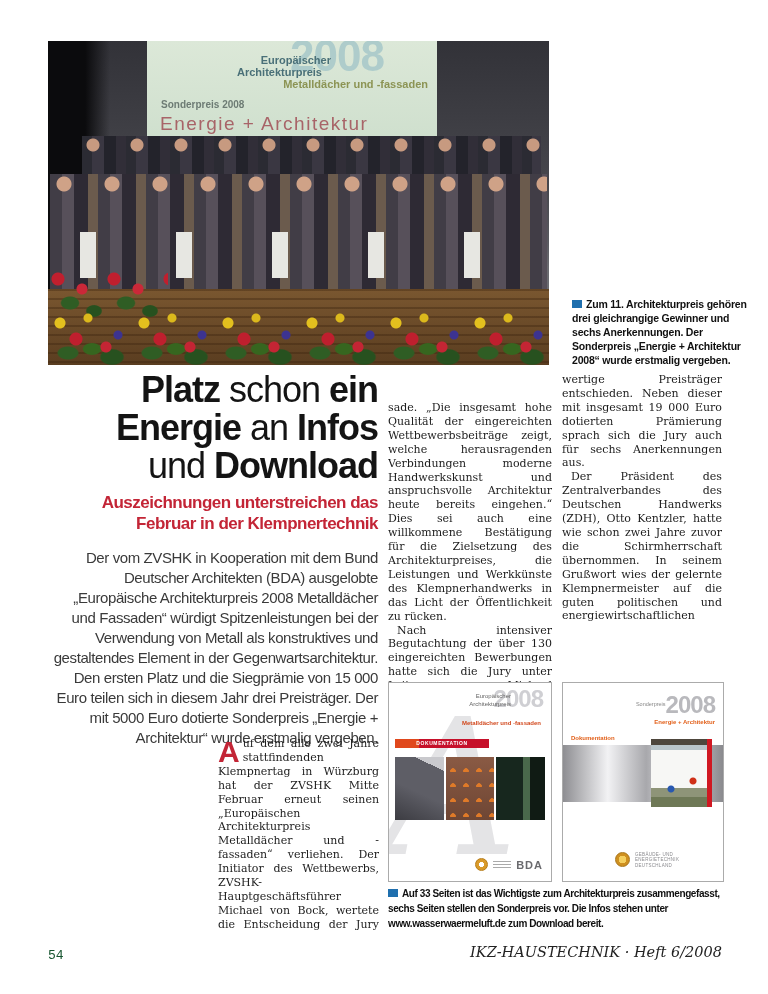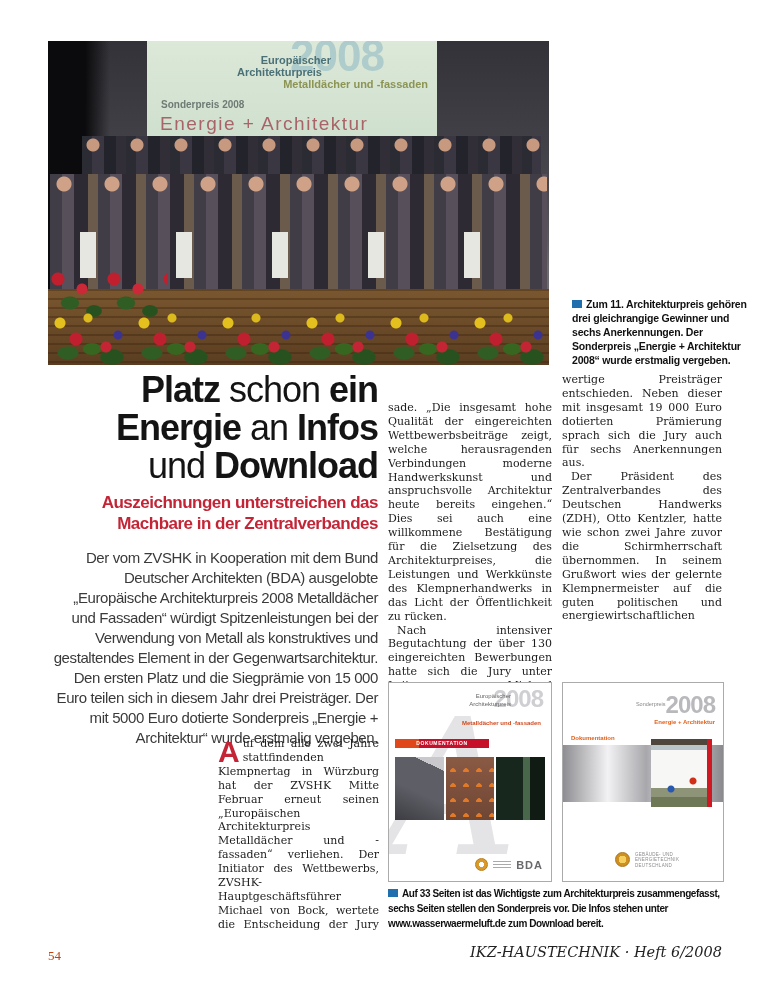--- a/index.html
+++ b/index.html
@@ -127,22 +127,22 @@
               radial-gradient(circle at 42px 42px,#d03018 3px,rgba(0,0,0,0) 4px),
               radial-gradient(circle at 20px 50px,#2858b0 3px,rgba(0,0,0,0) 4px),
               linear-gradient(180deg,#4e463c 0 9%,#b9c4c9 9% 16%,#f7f7f5 16% 72%,#8e9478 72% 86%,#6e7856 86%);}
   .cr-stripe{position:absolute;right:11px;top:56px;width:5px;height:68px;background:#d01822;}
   .cr-logo{position:absolute;left:52px;bottom:13px;display:flex;align-items:center;gap:5px;}
   .logo-gold{width:13px;height:13px;border-radius:50%;border:1px solid #a8751a;
              background:radial-gradient(circle,#f5d060 0 40%,#cf9020 40%);}
   .cr-logo-text{font-size:4.5px;line-height:5.5px;color:#8a8a8e;letter-spacing:.3px;}
 
   
-  .page-num{position:absolute;left:48px;top:948px;font-family:Liberation Serif, serif;
-            font-size:13px;color:#c2410c;}
+  .page-num{position:absolute;left:48px;top:948px;font-family:Liberation Mono, monospace;
+            font-size:13px;color:#14532d;}
   .footer-right{position:absolute;right:46px;top:944px;font-family:"DejaVu Serif",serif;
             font-style:italic;font-size:14.5px;color:#222;}
 </style>
 </head>
 <body>
 
 <div class="page">
 
 
   <div class="photo">
@@ -165,21 +165,21 @@
   <div class="photo-caption cap">
     <span class="bullet"></span><span>Zum 11. Architekturpreis gehören drei gleichrangige Gewinner und sechs Anerkennungen. Der Sonderpreis „Energie + Architektur 2008“ wurde erstmalig vergeben.</span>
   </div>
 
   <div class="headline">
     <div><span class="b">Platz</span><span class="r"> schon </span><span class="b">ein</span></div>
     <div><span class="b">Energie</span><span class="r"> an </span><span class="b">Infos</span></div>
     <div><span class="r">und </span><span class="b">Download</span></div>
   </div>
 
-  <div class="subhead">Auszeichnungen unterstreichen das Machbare in der Zentralverbandes</div>
+  <div class="subhead">Auszeichnungen unterstreichen das Februar in der Klempnertechnik</div>
 
   <div class="lead">Der vom ZVSHK in Kooperation mit dem Bund Deutscher Architekten (BDA) ausgelobte „Europäische Architekturpreis 2008 Metalldächer und Fassaden“ würdigt Spitzenleistungen bei der Verwendung von Metall als konstruktives und gestaltendes Element in der Gegenwartsarchitektur. Den ersten Platz und die Siegprämie von 15 000 Euro teilen sich in diesem Jahr drei Preisträger. Der mit 5000 Euro dotierte Sonderpreis „Energie + Architektur“ wurde erstmalig vergeben.</div>
 
   <div class="bodycol col2">
     <p>sade. „Die insgesamt hohe Qualität der eingereichten Wettbewerbsbeiträge zeigt, welche herausragenden Verbindungen moderne Handwerkskunst und anspruchsvolle Architektur heute bereits eingehen.“ Dies sei auch eine willkommene Bestätigung für die Zielsetzung des Architekturpreises, die Leistungen und Werkkünste des Klempnerhandwerks in das Licht der Öffentlichkeit zu rücken.</p>
     <p class="indent">Nach intensiver Begutachtung der über 130 eingereichten Bewerbungen hatte sich die Jury unter Leitung von Michael Frielinghaus (Präsident des Bundes Deutscher Architekten) für drei gleich-</p>
   </div>
 
   <div class="bodycol col3">
     <p>wertige Preisträger entschieden. Neben dieser mit insgesamt 19 000 Euro dotierten Prämierung sprach sich die Jury auch für sechs Anerkennungen aus.</p>

